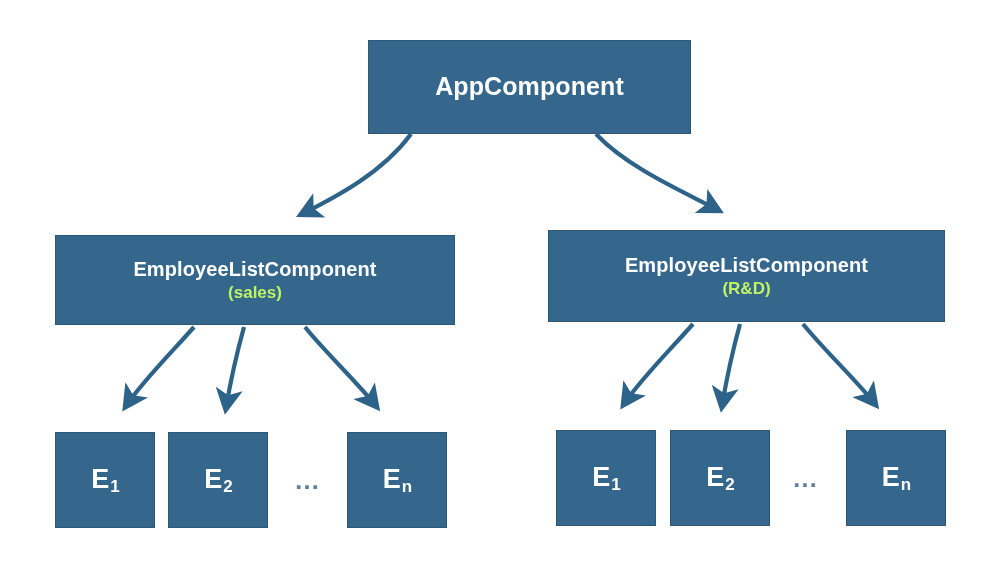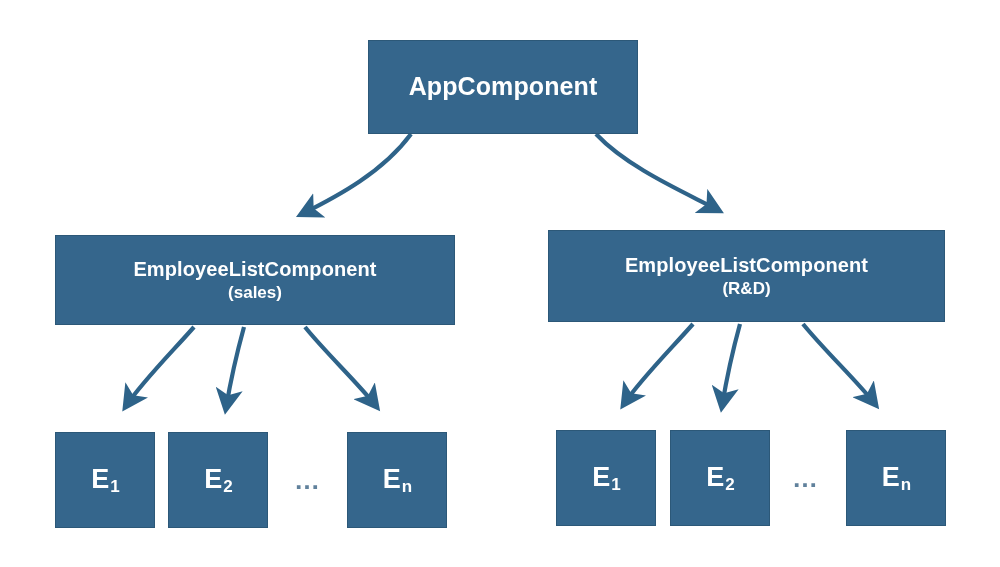--- a/index.html
+++ b/index.html
@@ -42,29 +42,29 @@
   }
   .node-title {
     font-weight: bold;
     color: #ffffff;
     line-height: 1.1;
     letter-spacing: 0.1px;
     white-space: nowrap;
   }
   .node-sub {
     font-weight: bold;
-    color: #ffffff;
+    color: #bef264;
     line-height: 1.1;
     white-space: nowrap;
   }
   
   #node-app {
     left: 368px;
     top: 40px;
-    width: 270px;
+    width: 323px;
     height: 94px;
   }
   #node-app .node-title {
     font-size: 25px;
   }
   
   .node-mid .node-title {
     font-size: 20px;
   }
   .node-mid .node-sub {

